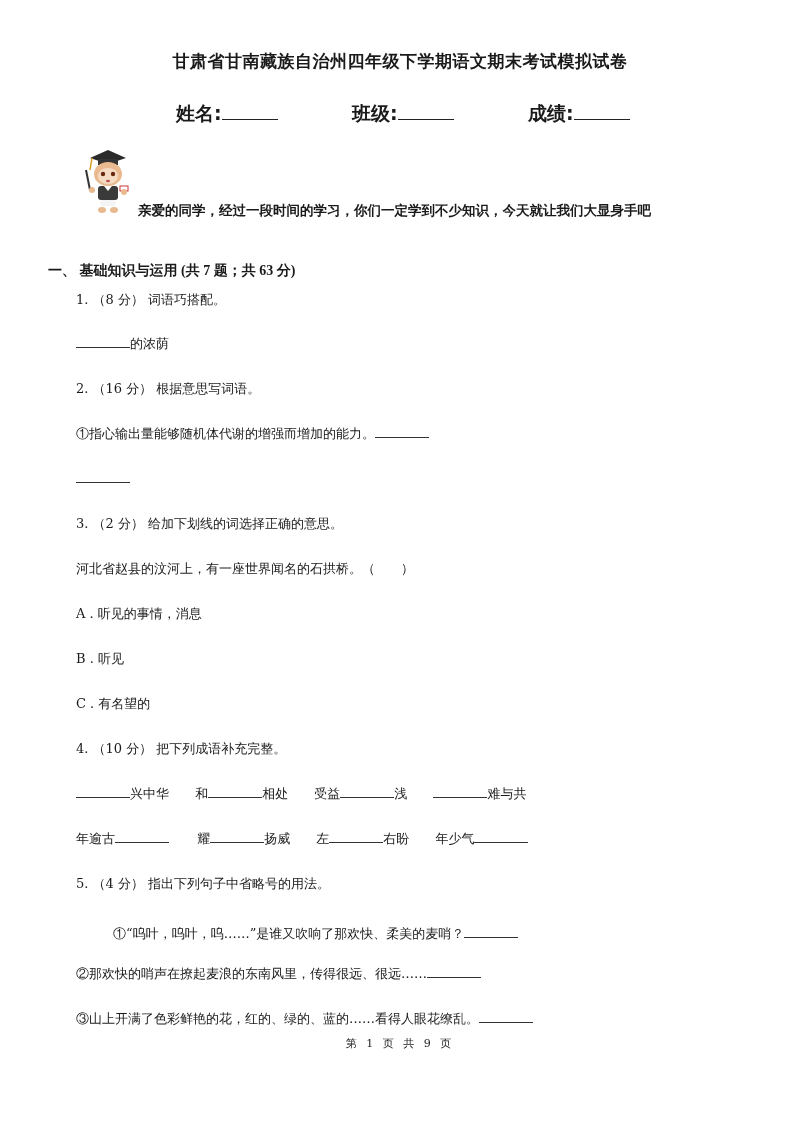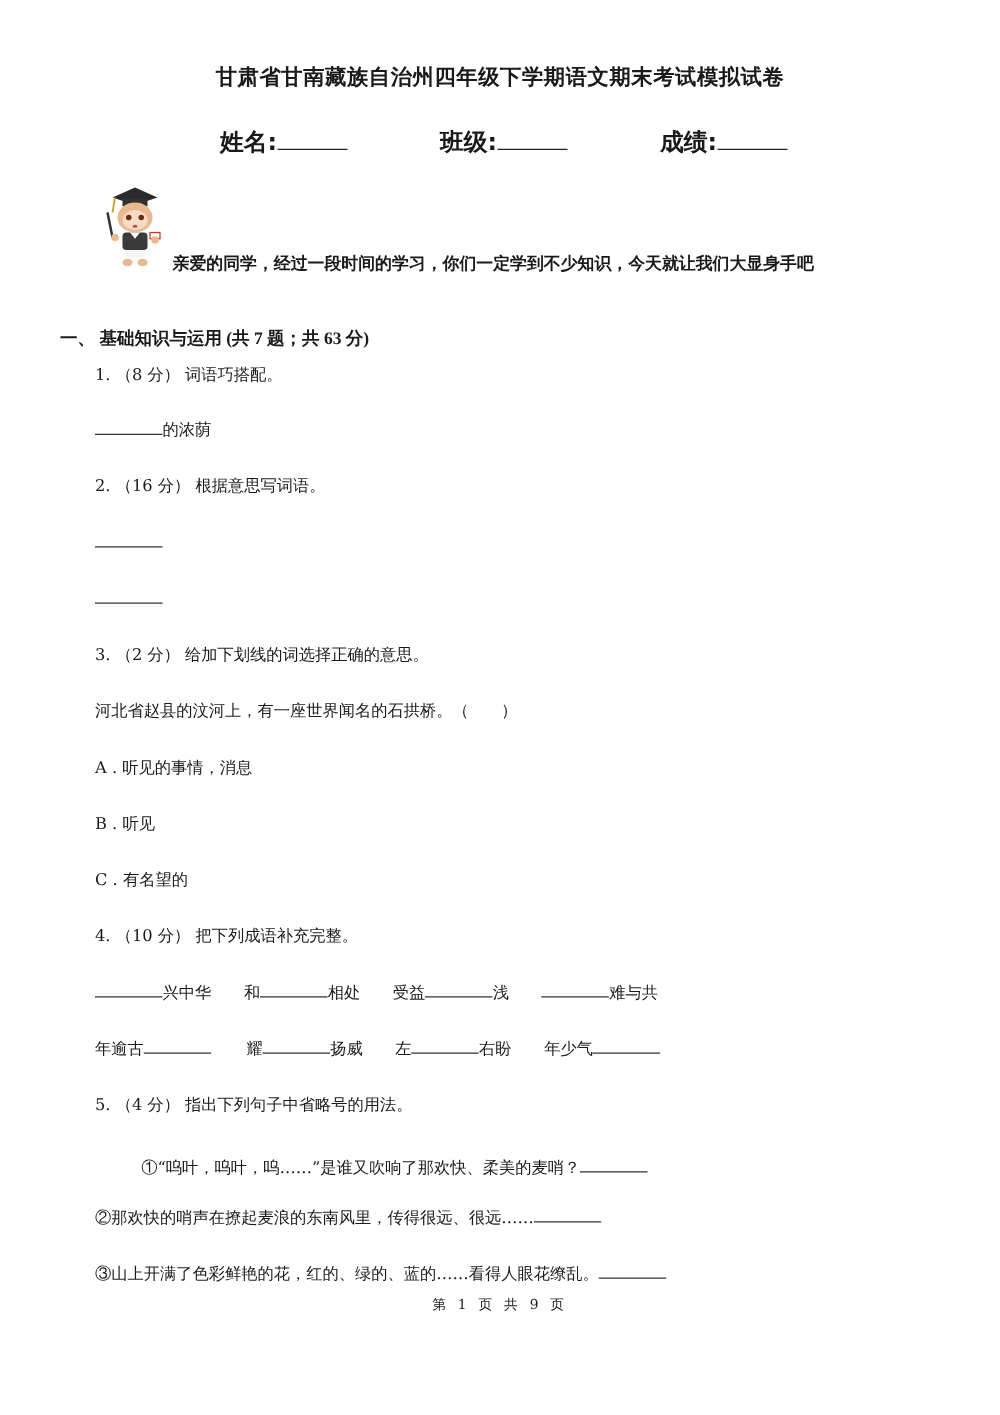--- a/index.html
+++ b/index.html
@@ -64,21 +64,21 @@
 
 <div class="abs section">一、 基础知识与运用 (共 7 题；共 63 分)</div>
 
 <div class="abs line" style="top:291px;">1. （8 分） 词语巧搭配。</div>
 <div class="abs line" style="top:335px;">
   <span class="blank-u"></span><span>的浓荫</span>
 </div>
 
 <div class="abs line" style="top:380px;">2. （16 分） 根据意思写词语。</div>
 <div class="abs line" style="top:425px;">
-  <span class="blank-u"></span>
+  <span>①指心输出量能够随机体代谢的增强而增加的能力。</span><span class="blank-u"></span>
 </div>
 <div class="abs line" style="top:470px;">
   <span class="blank-u"></span>
 </div>
 
 <div class="abs line" style="top:515px;">3. （2 分） 给加下划线的词选择正确的意思。</div>
 <div class="abs line" style="top:560px;">河北省赵县的汶河上，有一座世界闻名的石拱桥。（　　）</div>
 <div class="abs line" style="top:605px;">
   <span>A .</span>
   <span>听见的事情，消息</span>

